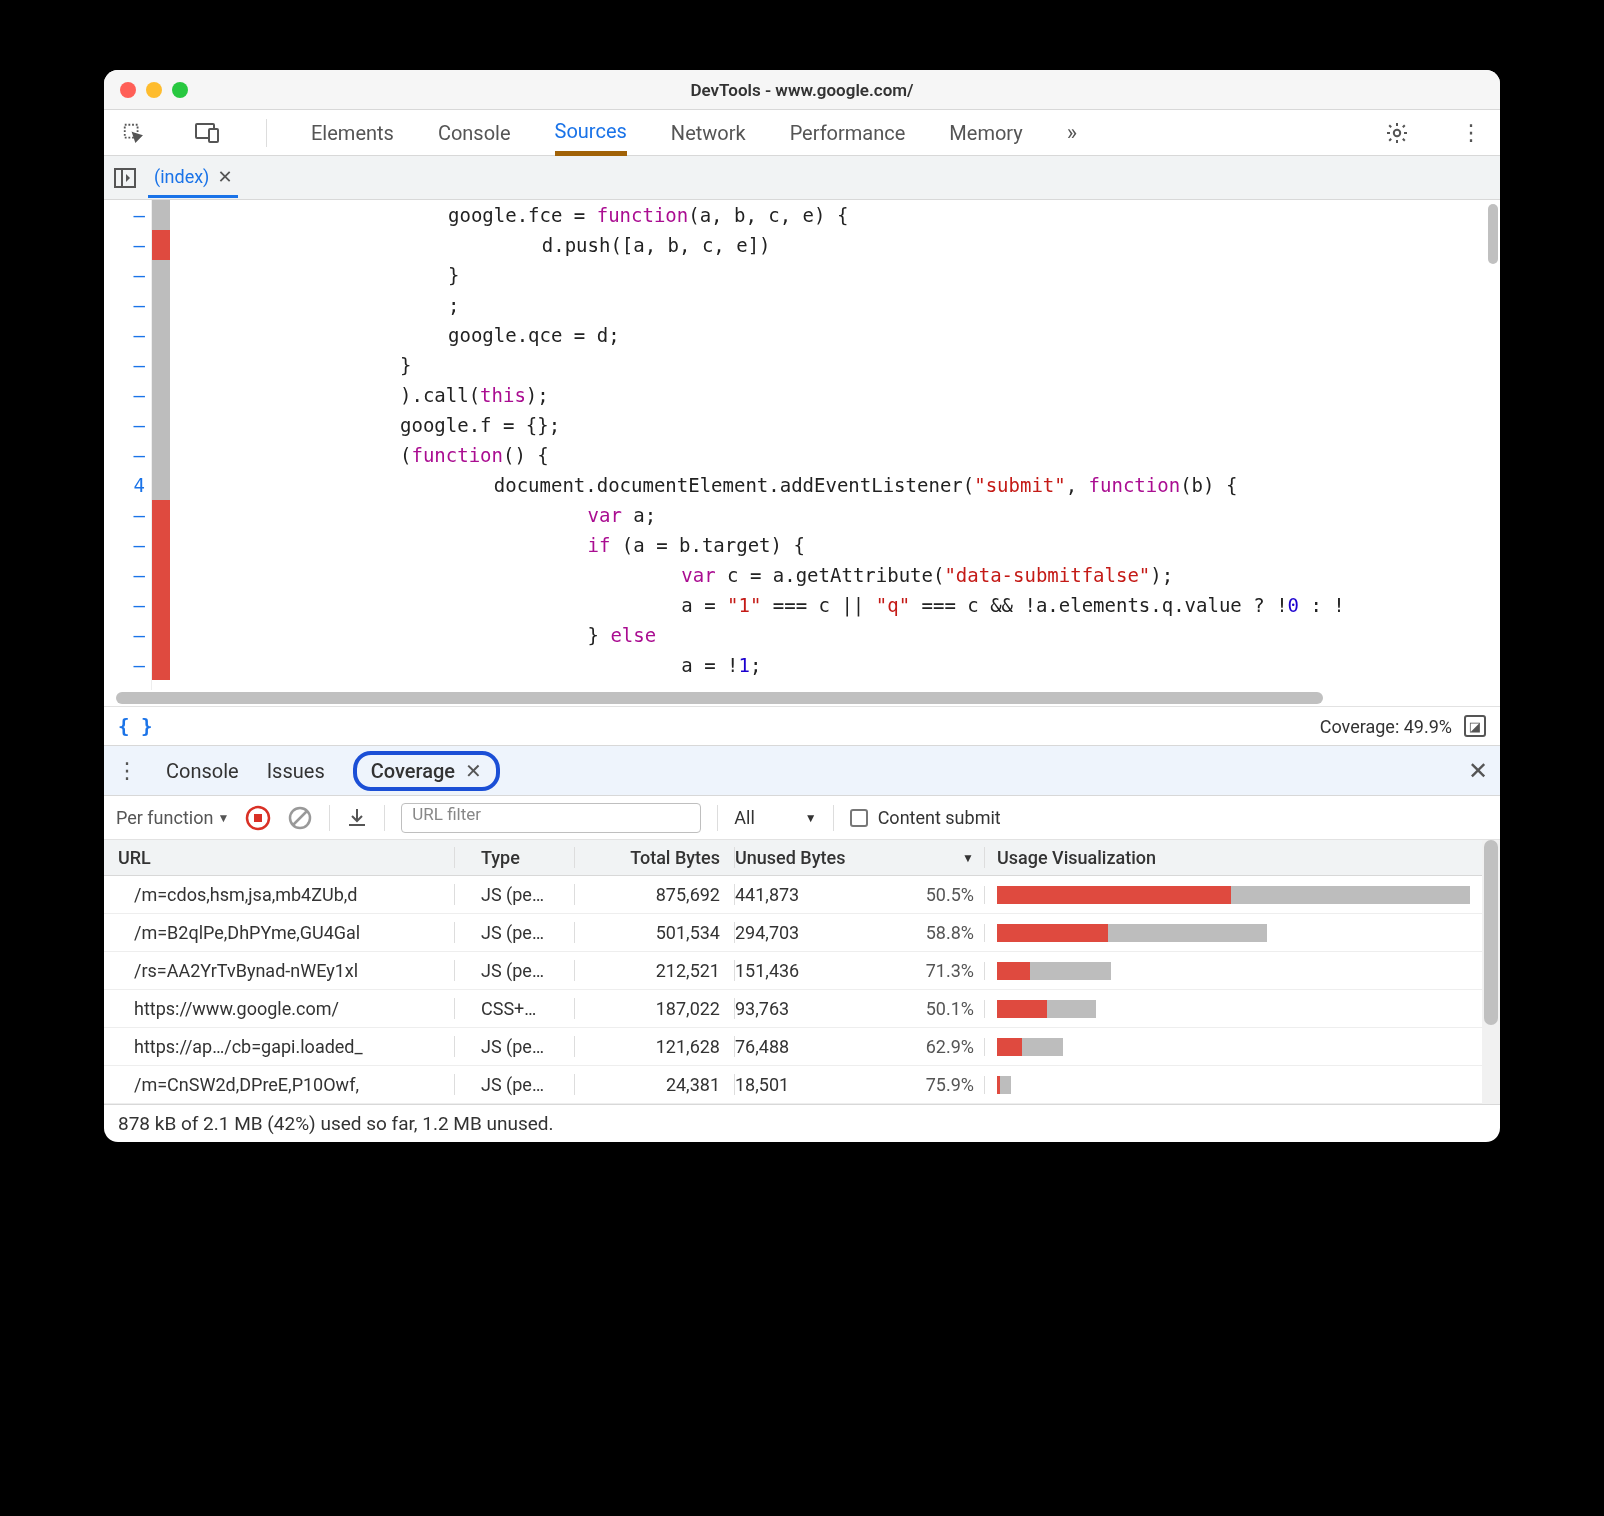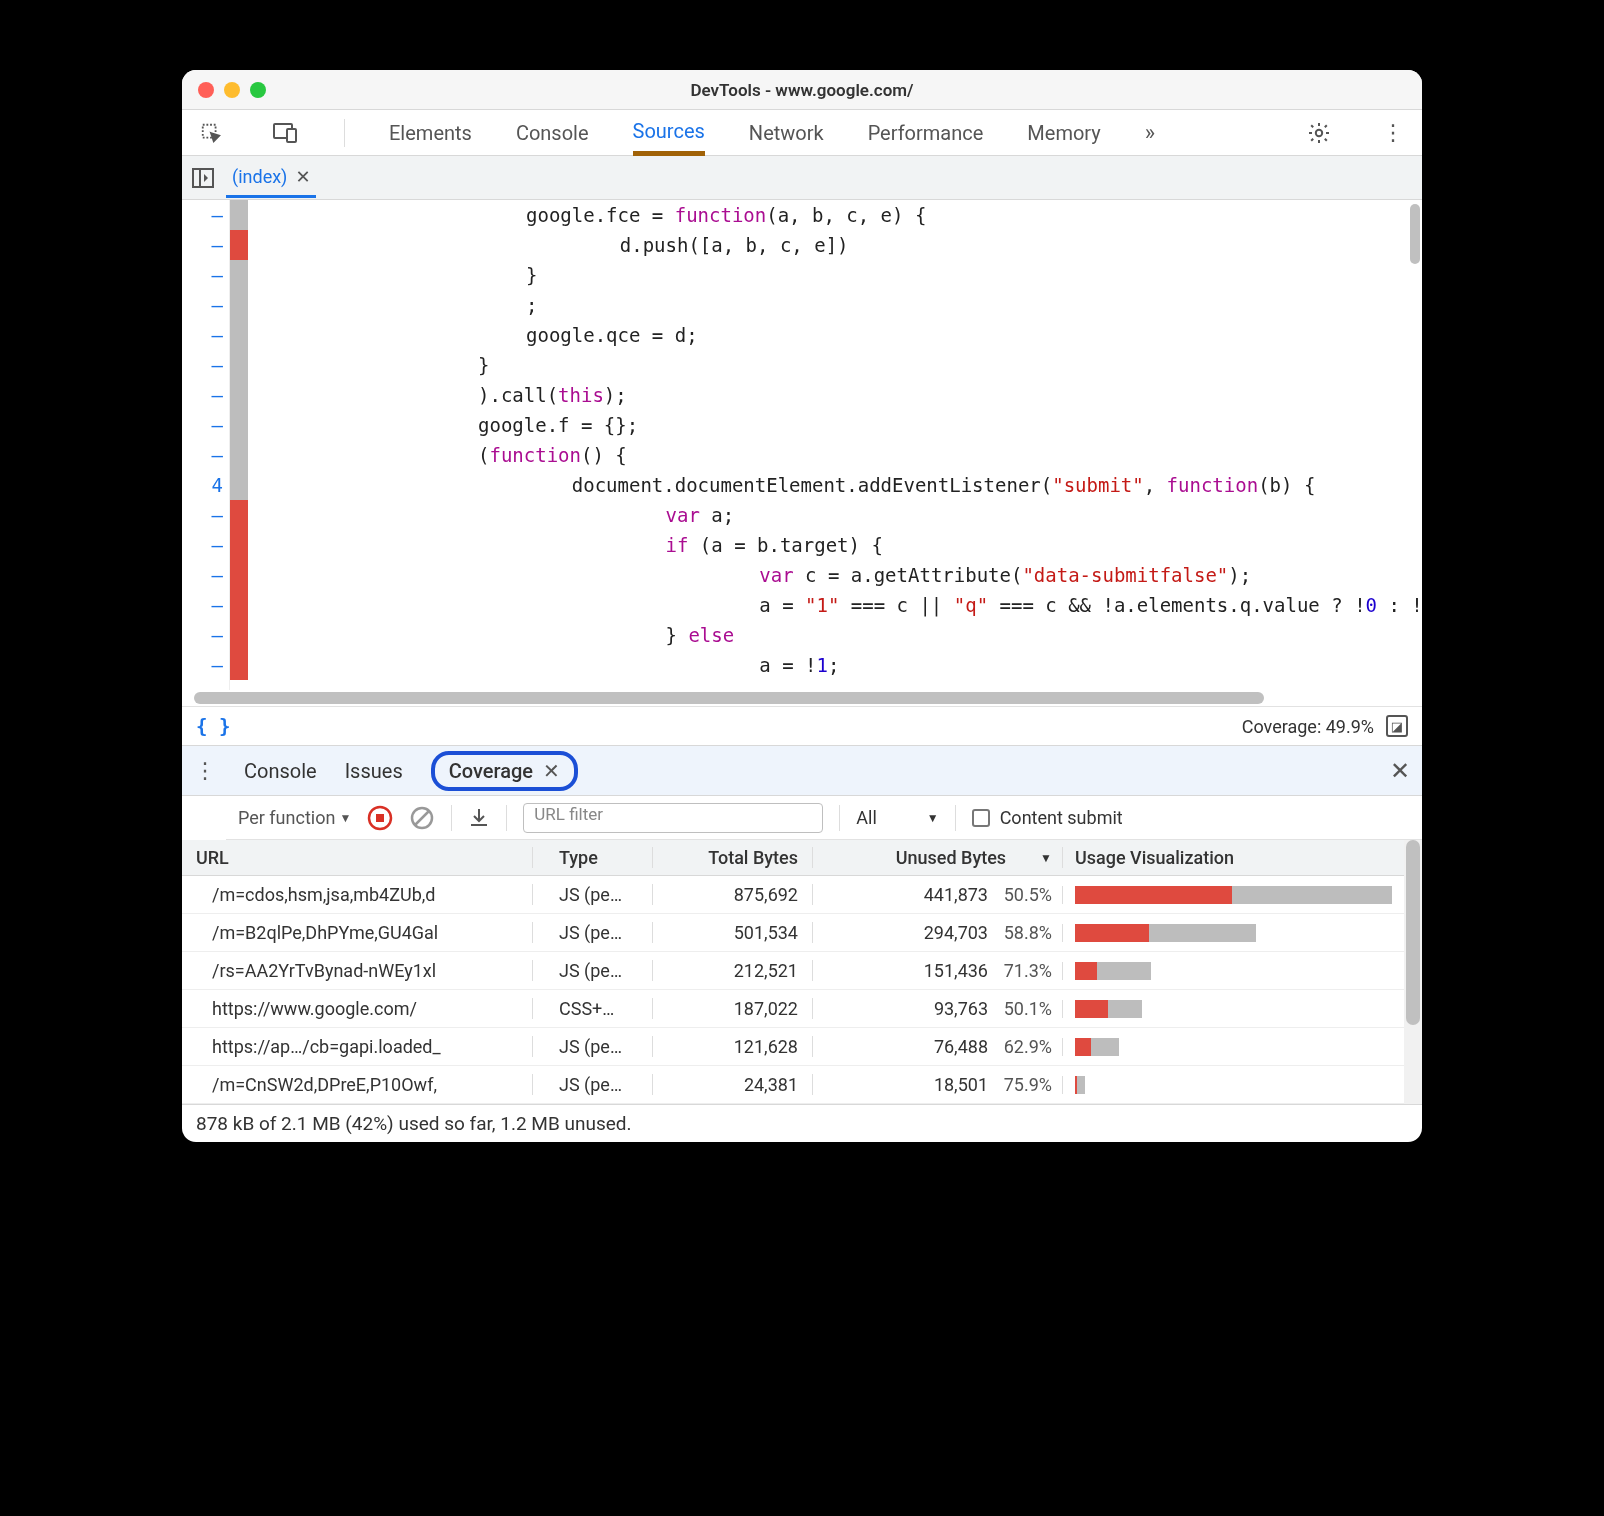--- a/index.html
+++ b/index.html
@@ -7,21 +7,21 @@
   background: #000;
   font-family: -apple-system, BlinkMacSystemFont, "Segoe UI", Roboto, Helvetica, Arial, sans-serif;
   width: 1604px;
   height: 1516px;
   display: flex;
   align-items: flex-start;
   justify-content: center;
   padding-top: 70px;
 }
 .window {
-  width: 1240px;
+  width: 1396px;
   background: #fff;
   border-radius: 14px;
   overflow: hidden;
   box-shadow: 0 30px 80px rgba(0,0,0,0.5);
   display: flex;
   flex-direction: column;
 }
 .titlebar {
   height: 40px;
   background: #f6f6f6;
@@ -112,34 +112,34 @@
   border:4px solid #1b4fd6; border-radius:18px; padding: 4px 14px;
   color:#333; font-weight:500;
 }
 .drawer-tabs .close-drawer { margin-left:auto; font-size:24px; color:#555; }
 
 .drawer-toolbar {
   height: 44px;
   display:flex; align-items:center; gap:16px;
   padding: 0 12px;
   border-bottom:1px solid #e2e2e2;
-  font-size:18px; color:#555;margin-left:44px;
+  font-size:18px; color:#555;
 }
 .sep-v { width:1px; height:26px; background:#ddd; }
 .url-filter { width: 300px; height:30px; border:1px solid #bfbfbf; border-radius:4px; padding:0 10px; font-size:17px; color:#888;}
 .select-mock { display:flex; align-items:center; gap:50px; color:#333; }
 .chk { width:18px;height:18px;border:2px solid #777;border-radius:3px; }
 
 .coverage-table { width:100%; font-size:18px; display:flex; }
 .ct-body { flex:1; }
 .headers { display:flex; background:#f1f3f4; border-bottom:1px solid #d8d8d8; height:36px; align-items:center; font-weight:500; color:#333;}
 .col-url { width: 350px; padding-left:14px;}
 .col-type { width: 120px; padding-left:26px; border-left:1px solid #ddd;}
 .col-total { width: 160px; text-align:right; padding-right:14px; border-left:1px solid #ddd;}
-.col-unused { width: 250px; display:flex; justify-content:flex-end; align-items:center; gap:4px; padding-right:10px; border-left:1px solid #ddd;}
+.col-unused { width: 250px; display:flex; justify-content:space-between; align-items:center; gap:4px; padding-right:10px; border-left:1px solid #ddd;}
 .col-viz { flex:1; padding:0 12px; border-left:1px solid #ddd;}
 .row { display:flex; height:38px; align-items:center; border-bottom:1px solid #eee; color:#333; }
 .row .col-url { white-space:nowrap; overflow:hidden; text-overflow:ellipsis; padding-left:30px; }
 .row .col-unused .num-v { text-align:right; }
 .row .col-unused .pct-v { width:60px; text-align:right; color:#555;}
 .bar { height:18px; background:#bdbdbd; position:relative; }
 .bar .used { position:absolute; left:0; top:0; height:100%; background:#df4a3f; }
 .vscroll { width:18px; background:#f1f1f1; position:relative; }
 .vscroll .vthumb { position:absolute; left:2px; right:2px; top:0; height:70%; background:#c0c0c0; border-radius:7px; }
 

